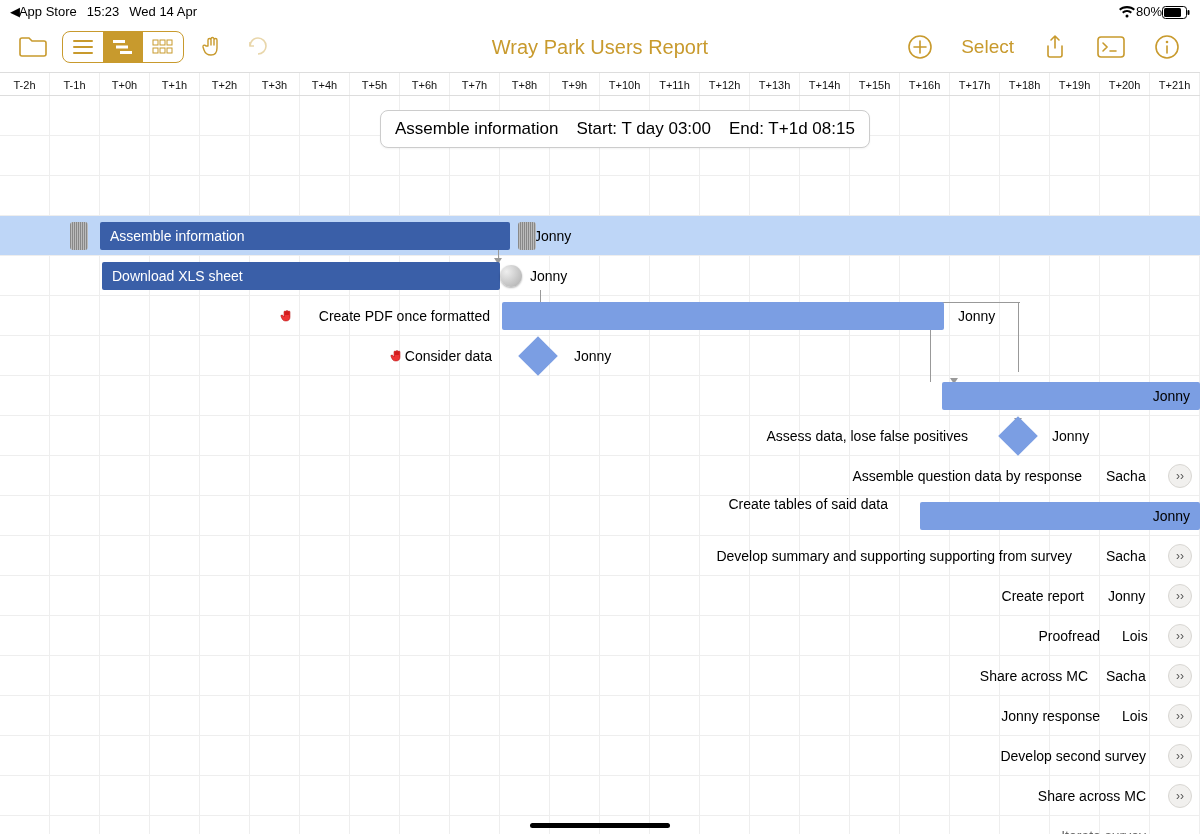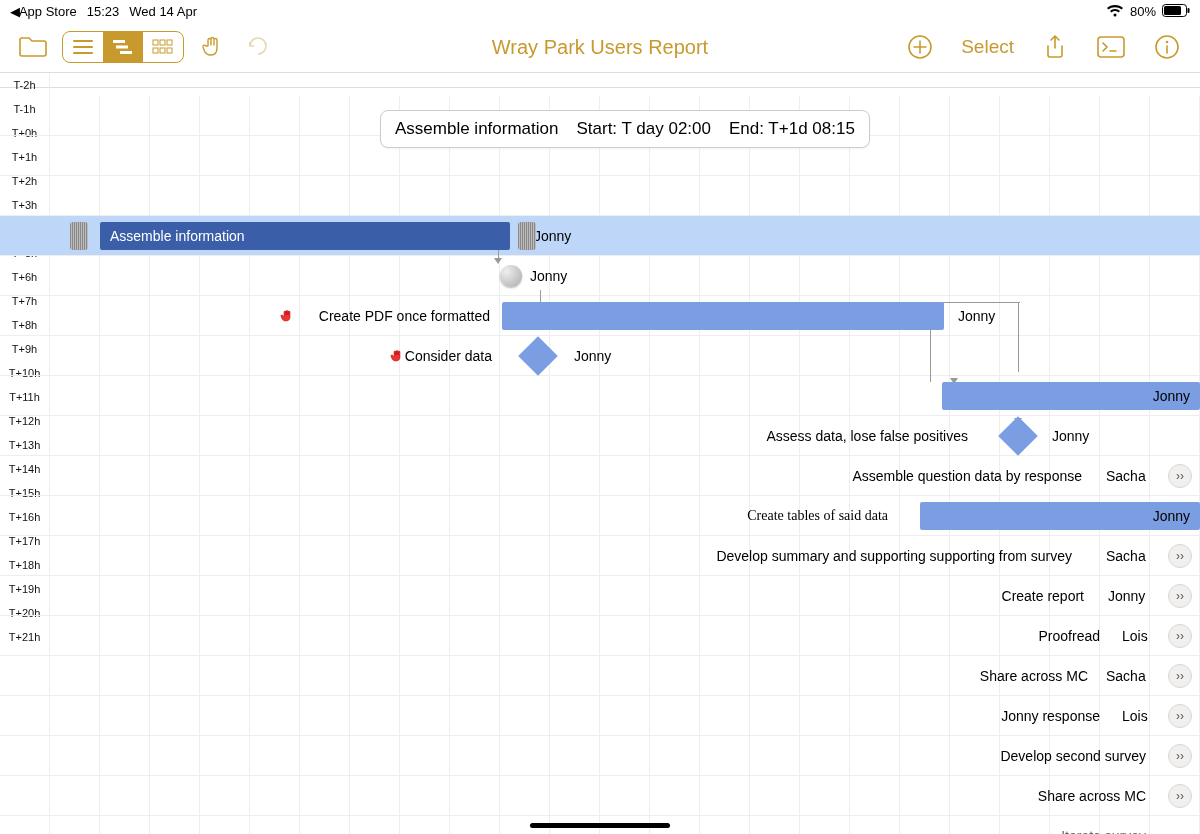--- a/index.html
+++ b/index.html
@@ -1,33 +1,33 @@
 <!DOCTYPE html>
 <html><head>
 <meta charset="utf-8">
 <style>
   * { box-sizing: border-box; margin: 0; padding: 0; }
   html, body { width: 1200px; height: 834px; font-family: -apple-system, "Helvetica Neue", Arial, sans-serif; background: #fff; overflow: hidden; color: #000; }
   
   .status-bar { height: 22px; display: flex; align-items: center; justify-content: space-between; padding: 0 10px; font-size: 13px; font-weight: 500; }
   .status-left { display: flex; align-items: center; gap: 10px; }
-  .status-right { display: flex; align-items: flex-start; gap: 6px; }
+  .status-right { display: flex; align-items: flex-end; }
   .back-chev { font-size: 13px; margin-right: -4px; }
   .wifi svg, .battery svg { display: block; }
   
   .toolbar { height: 50px; display: flex; align-items: center; padding: 0 18px; gap: 14px; position: relative; }
   .tb-icon { width: 30px; height: 26px; display:flex; align-items:center; justify-content:center; }
   .title { position:absolute; left:50%; transform:translateX(-50%); color:#c89a2d; font-size:20px; font-weight:500; }
   .tb-right { margin-left:auto; display:flex; align-items:center; gap:26px; }
   .select-btn { color:#c89a2d; font-size:19px; }
   .seg { display:flex; border:1px solid #c89a2d; border-radius:8px; overflow:hidden; height:32px; }
   .seg > div { width:40px; display:flex; align-items:center; justify-content:center; }
   .seg .active { background:#c89a2d; }
   
-  .time-header { height: 16px; display:flex; border-top:1px solid #ddd; border-bottom:1px solid #ddd; font-size:11px; color:#111;flex-direction:column; }
+  .time-header { height: 24px; display:flex; border-top:1px solid #ddd; border-bottom:1px solid #ddd; font-size:11px; color:#111; }
   .th-cell { width:50px; flex:none; text-align:center; line-height:24px; border-right:1px solid #eee; }
   
   .info-popup { position:absolute; top:110px; left:380px; background:#fff; border:1px solid #ccc; border-radius:8px; padding:8px 14px; font-size:17px; display:flex; gap:18px; box-shadow:0 1px 2px rgba(0,0,0,0.05); z-index:20; white-space:nowrap; }
   
   .gantt { position:absolute; top:96px; left:0; right:0; bottom:0; }
   .grid-col { position:absolute; top:0; bottom:0; width:50px; border-right:1px solid #eee; }
   .row { position:absolute; left:0; right:0; height:40px; border-bottom:1px solid #eee; }
   .row.highlight { background:#bed6f7; }
   .bar { position:absolute; height:28px; top:6px; border-radius:2px; }
   .bar.darkblue { background:#3a5fa8; color:#fff; }
@@ -224,20 +224,23 @@
     <div class="dep-line" style="left: 954px; top: 282px; width: 1px; height: 4px;"></div>
     <div class="dep-arrow" style="left: 950px; top: 282px;"></div>
     <div class="dep-line" style="left: 1018px; top: 322px; width: 1px; height: 4px;"></div>
     <div class="dep-arrow" style="left: 1014px; top: 322px;"></div>
     <div class="bar darkblue" style="left: 100px; top: 126px; width: 410px;">
       <div class="bar-label-inside">Assemble information</div>
     </div>
     <div class="assignee" style="left: 534px; top: 120px; height: 40px;">Jonny</div>
     <div class="drag-handle" style="left: 70px; top: 126px;"></div>
     <div class="drag-handle" style="left: 518px; top: 126px;"></div>
+    <div class="bar darkblue" style="left: 102px; top: 166px; width: 398px;">
+      <div class="bar-label-inside">Download XLS sheet</div>
+    </div>
     <div class="assignee" style="left: 530px; top: 160px; height: 40px;">Jonny</div>
     <div class="ball-handle" style="left: 500px; top: 169px;"></div>
     <div class="bar medblue" style="left: 502px; top: 206px; width: 442px;"></div>
     <div class="task-text" style="top: 200px; height: 40px; right: 710px;">Create PDF once formatted</div>
     <div class="assignee" style="left: 958px; top: 200px; height: 40px;">Jonny</div>
     <div class="stop-icon" style="left: 280px; top: 213px;"><svg width="14" height="14" viewBox="0 0 14 14">
         <path d="M4 6V3a1 1 0 012 0v3V2.5a1 1 0 012 0V6V3a1 1 0 012 0v5c0 2.5-1.5 4-4 4s-3.5-1-4.3-3L1 7.3A1 1 0 012.7 6.3L4 8z" fill="#e33" stroke="#a00" stroke-width=".5"></path>
       </svg></div>
     <div class="diamond" style="left: 524px; top: 246px;"></div>
     <div class="task-text" style="top: 240px; height: 40px; right: 708px;">Consider data</div>
@@ -250,21 +253,21 @@
     </div>
     <div class="diamond" style="left: 1004px; top: 326px;"></div>
     <div class="task-text" style="top: 320px; height: 40px; right: 232px;">Assess data, lose false positives</div>
     <div class="assignee" style="left: 1052px; top: 320px; height: 40px;">Jonny</div>
     <div class="task-text" style="top: 360px; height: 40px; right: 118px;">Assemble question data by response</div>
     <div class="assignee" style="left: 1106px; top: 360px; height: 40px;">Sacha</div>
     <div class="more-btn" style="top: 368px;">››</div>
     <div class="bar medblue" style="left: 920px; top: 406px; width: 280px;">
       <div class="bar-label-right-in">Jonny</div>
     </div>
-    <div class="task-text" style="top: 400px; height: 40px; right: 312px; font-family: Liberation Serif, serif;">Create tables of said data</div>
+    <div class="task-text" style="top: 388px; height: 40px; right: 312px;">Create tables of said data</div>
     <div class="task-text" style="top: 440px; height: 40px; right: 128px;">Develop summary and supporting supporting from survey</div>
     <div class="assignee" style="left: 1106px; top: 440px; height: 40px;">Sacha</div>
     <div class="more-btn" style="top: 448px;">››</div>
     <div class="task-text" style="top: 480px; height: 40px; right: 116px;">Create report</div>
     <div class="assignee" style="left: 1108px; top: 480px; height: 40px;">Jonny</div>
     <div class="more-btn" style="top: 488px;">››</div>
     <div class="task-text" style="top: 520px; height: 40px; right: 100px; text-align: right;">Proofread</div>
     <div class="assignee" style="left: 1122px; top: 520px; height: 40px;">Lois</div>
     <div class="more-btn" style="top: 528px;">››</div>
     <div class="task-text" style="top: 560px; height: 40px; right: 112px;">Share across MC</div>
@@ -275,17 +278,17 @@
     <div class="more-btn" style="top: 608px;">››</div>
     <div class="task-text" style="top: 640px; height: 40px; right: 54px; text-align: center;">Develop second survey</div>
     <div class="more-btn" style="top: 648px;">››</div>
     <div class="task-text" style="top: 680px; height: 40px; right: 54px;">Share across MC</div>
     <div class="more-btn" style="top: 688px;">››</div>
     <div class="task-text" style="top: 720px; height: 40px; right: 54px; opacity: 0.6;">Iterate survey</div>
   </div>
 
 <div class="info-popup">
   <span>Assemble information</span>
-  <span>Start: T day 02:00</span>
+  <span>Start: T day 03:00</span>
   <span>End: T+1d 08:15</span>
 </div>
 
 <div class="home-ind"></div>
 
 </body></html>

